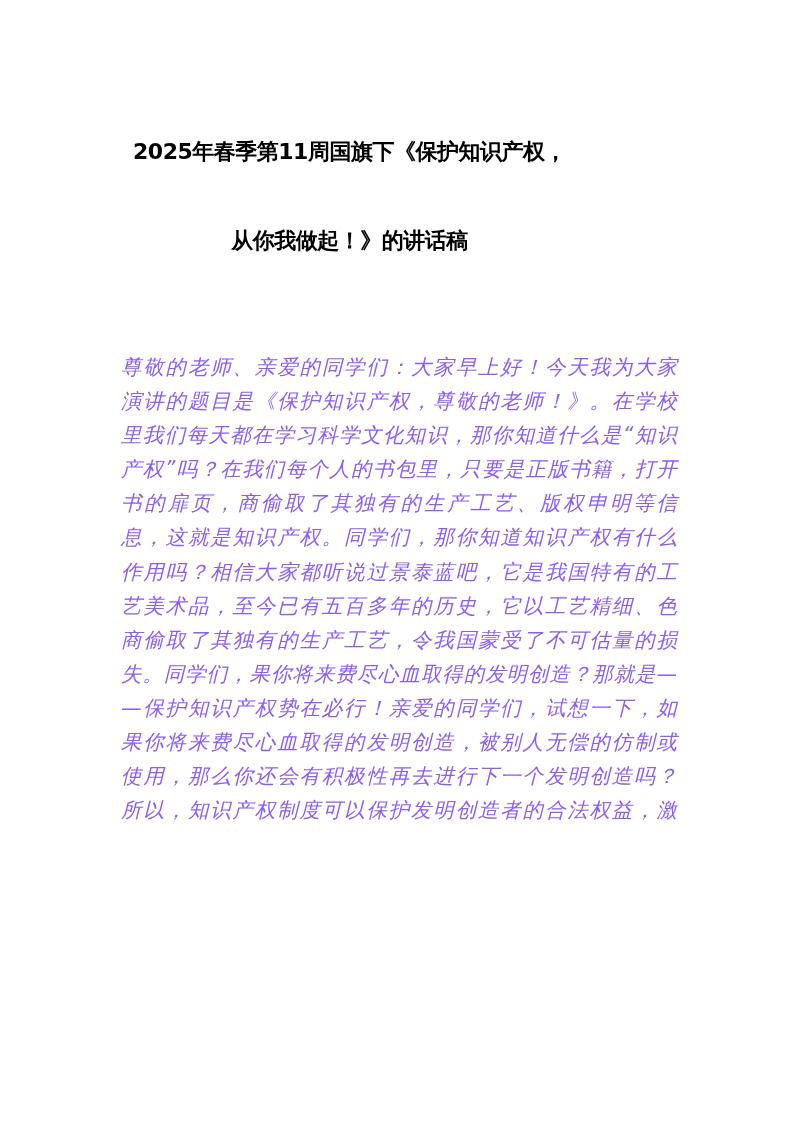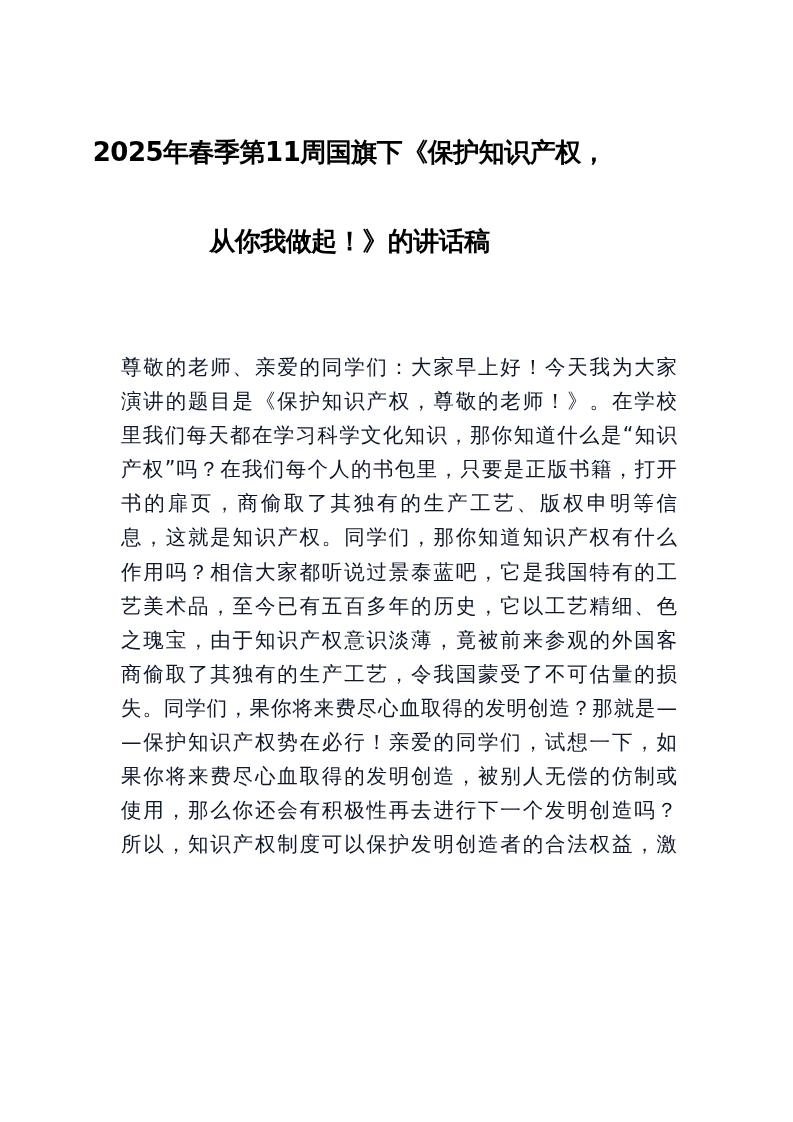--- a/index.html
+++ b/index.html
@@ -20,21 +20,21 @@
       left: 0; top: 0;
       width: 793px; height: 1122px;
       background: #ffffff;
     }
     .title-line {
       position: absolute;
       left: 0;
       width: 699px;
       text-align: center;
       font-weight: bold;
-      font-size: 26px;
+      font-size: 22px;
       line-height: 34px;
       color: #000000;
       white-space: nowrap;
       letter-spacing: -0.5px;
     }
     .title-line.l1 { top: 135px; }
     .title-line.l2 { top: 224px; }
     .body-text {
       position: absolute;
       left: 121px;
@@ -42,40 +42,40 @@
       width: 556px;
     }
     .body-line {
       display: block;
       height: 34.1px;
       line-height: 34.1px;
       font-size: 20.5px;
       white-space: nowrap;
       text-align: justify;
       text-align-last: justify;
-      color: #0f172a;
+      color: #8b5cf6;
+      font-style: italic;
     }
   </style>
 </head>
 <body>
 
 <div class="page">
   <div class="title-line l1">2025年春季第11周国旗下《保护知识产权，</div>
   <div class="title-line l2">从你我做起！》的讲话稿</div>
 
   <div class="body-text">
     <span class="body-line">尊敬的老师、亲爱的同学们：大家早上好！今天我为大家</span>
     <span class="body-line">演讲的题目是《保护知识产权，尊敬的老师！》。在学校</span>
     <span class="body-line">里我们每天都在学习科学文化知识，那你知道什么是“知识</span>
     <span class="body-line">产权”吗？在我们每个人的书包里，只要是正版书籍，打开</span>
     <span class="body-line">书的扉页，商偷取了其独有的生产工艺、版权申明等信</span>
     <span class="body-line">息，这就是知识产权。同学们，那你知道知识产权有什么</span>
     <span class="body-line">作用吗？相信大家都听说过景泰蓝吧，它是我国特有的工</span>
     <span class="body-line">艺美术品，至今已有五百多年的历史，它以工艺精细、色</span>
-    <span class="body-line">之瑰宝，由于知识产权意识淡薄，竟被前来参观的外国客</span>
     <span class="body-line">商偷取了其独有的生产工艺，令我国蒙受了不可估量的损</span>
     <span class="body-line">失。同学们，果你将来费尽心血取得的发明创造？那就是—</span>
     <span class="body-line">—保护知识产权势在必行！亲爱的同学们，试想一下，如</span>
     <span class="body-line">果你将来费尽心血取得的发明创造，被别人无偿的仿制或</span>
     <span class="body-line">使用，那么你还会有积极性再去进行下一个发明创造吗？</span>
     <span class="body-line">所以，知识产权制度可以保护发明创造者的合法权益，激</span>
   </div>
 </div>
 
 </body></html>

